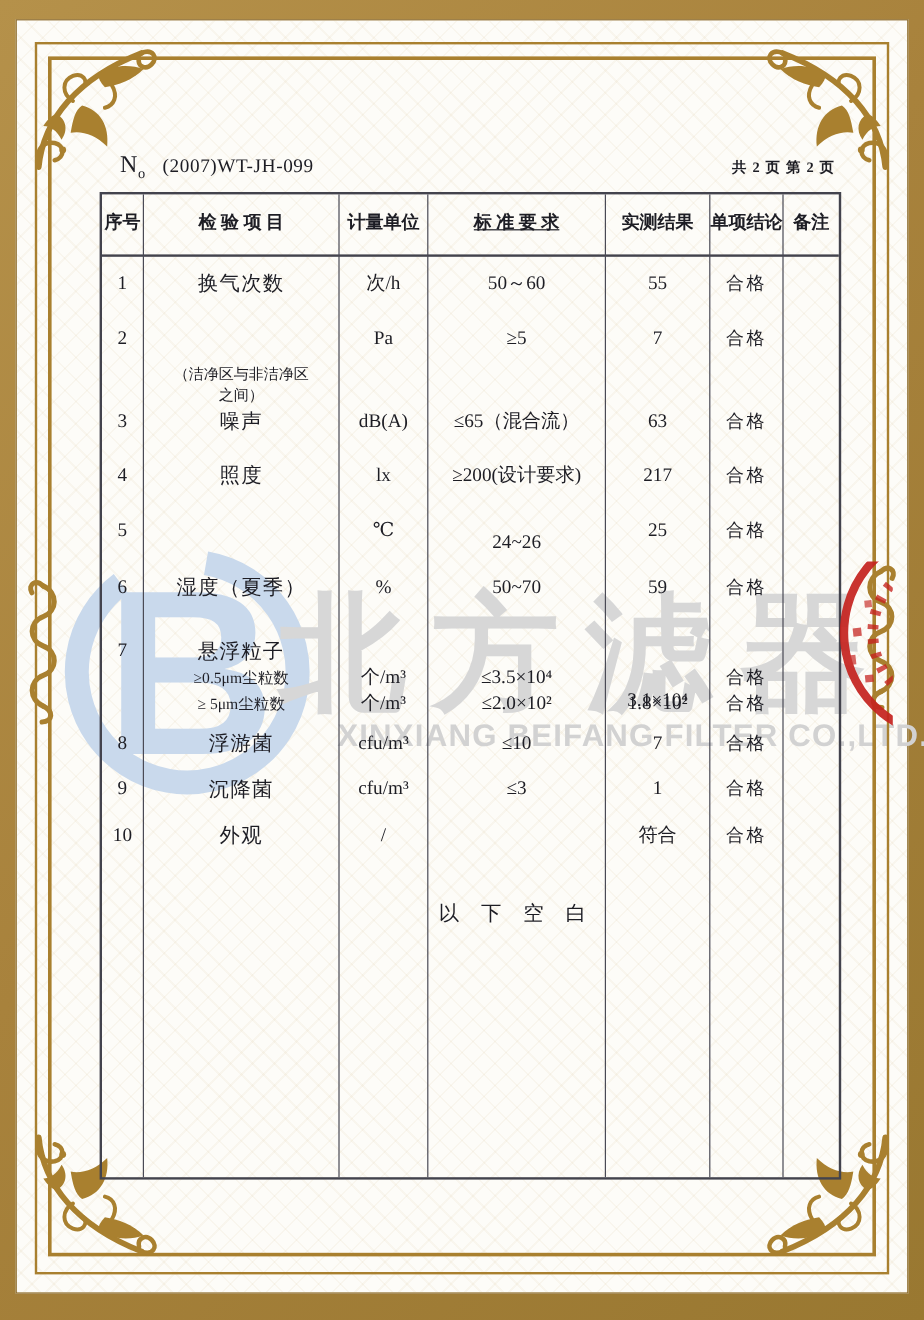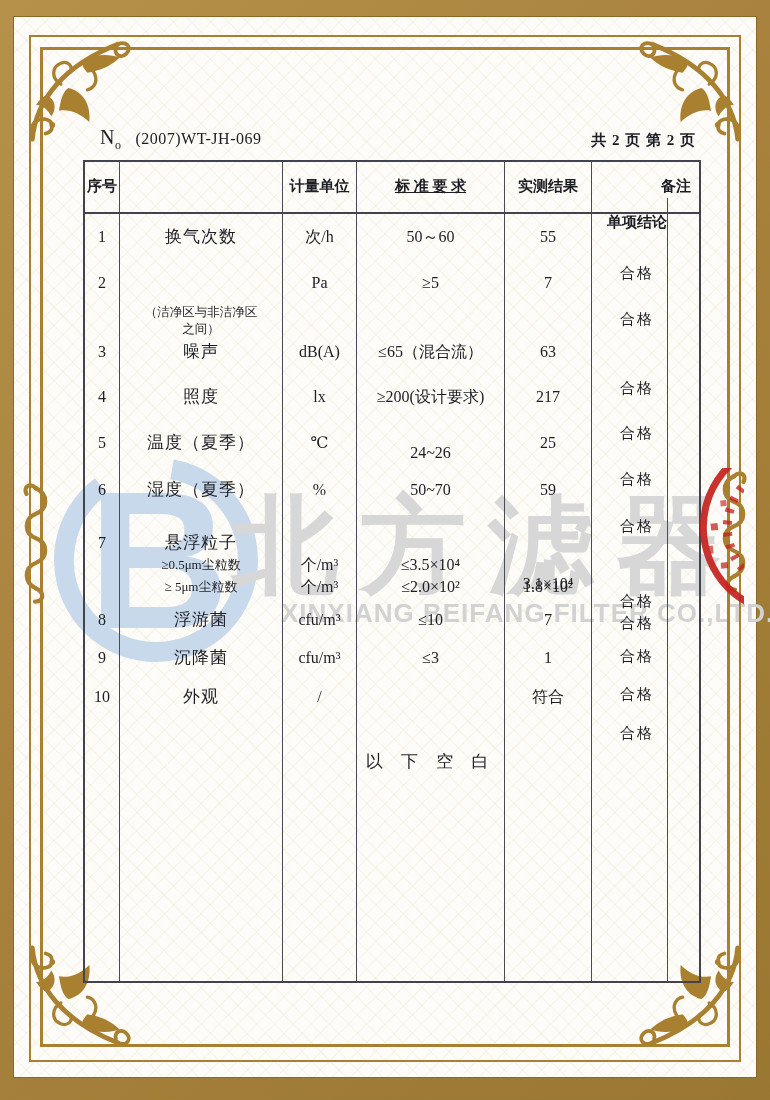--- a/index.html
+++ b/index.html
@@ -33,21 +33,21 @@
   .corner.tr{left:637px;top:29px;transform:scaleX(-1);}
   .corner.bl{left:19px;top:944px;transform:scaleY(-1);}
   .corner.br{left:637px;top:944px;transform:scale(-1,-1);}
   .sscroll{position:absolute;width:34px;height:132px;color:#a9802f;z-index:3;}
   .sscroll.left{left:19px;top:478px;}
   .sscroll.right{left:717px;top:466px;transform:scaleX(-1);}
 
   .docno{position:absolute;left:100px;top:126px;font-size:20px;letter-spacing:.5px;z-index:4;}
   .docno sub{font-size:12px;}
   .docno .num{margin-left:14px;}
-  .pageinfo{position:absolute;right:74px;top:131px;font-size:15px;font-weight:bold;letter-spacing:1px;z-index:4;text-align:center;}
+  .pageinfo{position:absolute;right:74px;top:131px;font-size:12px;font-weight:bold;letter-spacing:1px;z-index:4;text-align:center;}
 
   
   .wm{position:absolute;z-index:1;pointer-events:none;}
   .wm-logo{left:50px;top:444px;width:212px;height:232px;}
   .wm-cn{
     left:232px;top:492px;width:510px;
     font-family:"Liberation Sans","DejaVu Sans",sans-serif;
     font-weight:bold;font-size:106px;line-height:1.0;letter-spacing:22px;
     color:#d7d7d7;white-space:nowrap;
   }
@@ -141,45 +141,45 @@
       <use href="#flourish" xlink:href="#flourish"></use>
     </svg>
   <svg class="sscroll left">
       <use href="#sscroll" xlink:href="#sscroll"></use>
     </svg>
   <svg class="sscroll right">
       <use href="#sscroll" xlink:href="#sscroll"></use>
     </svg>
 
   <div class="docno">
-    <span>N</span><sub>o</sub><span class="num">(2007)WT-JH-069</span>
+    <span>N</span><sub>o</sub><span class="num">(2007)WT-JH-099</span>
   </div>
   <div class="pageinfo">共 2 页 第 2 页</div>
 
   <div class="itable" id="itable">
     <div class="hsep"></div>
   <div class="col" style="left: 0px; width: 35px;">
         <div class="cell head" style="top: 13px;">序号</div>
         <div class="cell num" style="top: 64px;">1</div>
         <div class="cell num" style="top: 110px;">2</div>
         <div class="cell num" style="top: 179px;">3</div>
         <div class="cell num" style="top: 224px;">4</div>
         <div class="cell num" style="top: 270px;">5</div>
         <div class="cell num" style="top: 317px;">6</div>
         <div class="cell num" style="top: 370px;">7</div>
         <div class="cell num" style="top: 447px;">8</div>
         <div class="cell num" style="top: 485px;">9</div>
         <div class="cell num" style="top: 524px;">10</div>
       </div>
       <div class="col" style="left: 35px; width: 163px;">
+        <div class="cell head" style="top: 13px;">检 验 项 目</div>
         <div class="cell item" style="top: 64px;">换气次数</div>
         <div class="cblock note" style="top: 142px;">（洁净区与非洁净区之间）</div>
         <div class="cell item" style="top: 179px;">噪声</div>
         <div class="cell item" style="top: 224px;">照度</div>
-        <div class="cell item" style="top: 270px;">温度（夏季）</div>
         <div class="cell item" style="top: 317px;">湿度（夏季）</div>
         <div class="cell item" style="top: 370px;">悬浮粒子</div>
         <div class="cell sublabel" style="top: 392px;">≥0.5μm尘粒数</div>
         <div class="cell sublabel" style="top: 414px;">≥ 5μm尘粒数</div>
         <div class="cell item" style="top: 447px;">浮游菌</div>
         <div class="cell item" style="top: 485px;">沉降菌</div>
         <div class="cell item" style="top: 524px;">外观</div>
       </div>
       <div class="col" style="left: 198px; width: 74px;">
         <div class="cell head" style="top: 13px;">计量单位</div>
@@ -216,21 +216,21 @@
         <div class="cell res" style="top: 179px;">63</div>
         <div class="cell res" style="top: 224px;">217</div>
         <div class="cell res" style="top: 270px;">25</div>
         <div class="cell res" style="top: 317px;">59</div>
         <div class="cell res" style="top: 392px; margin-top: 19px;">3.1×10⁴</div>
         <div class="cell res" style="top: 414px;">1.8×10²</div>
         <div class="cell res" style="top: 447px;">7</div>
         <div class="cell res" style="top: 485px;">1</div>
         <div class="cell res" style="top: 524px;">符合</div>
       </div>
-      <div class="col" style="left: 522px; width: 61px; margin-top: 36px;">
+      <div class="col" style="left: 507px; width: 61px;">
         <div class="cell head" style="top: 13px;">单项结论</div>
         <div class="cell con" style="top: 64px;">合格</div>
         <div class="cell con" style="top: 110px;">合格</div>
         <div class="cell con" style="top: 179px;">合格</div>
         <div class="cell con" style="top: 224px;">合格</div>
         <div class="cell con" style="top: 270px;">合格</div>
         <div class="cell con" style="top: 317px;">合格</div>
         <div class="cell con" style="top: 392px;">合格</div>
         <div class="cell con" style="top: 414px;">合格</div>
         <div class="cell con" style="top: 447px;">合格</div>

